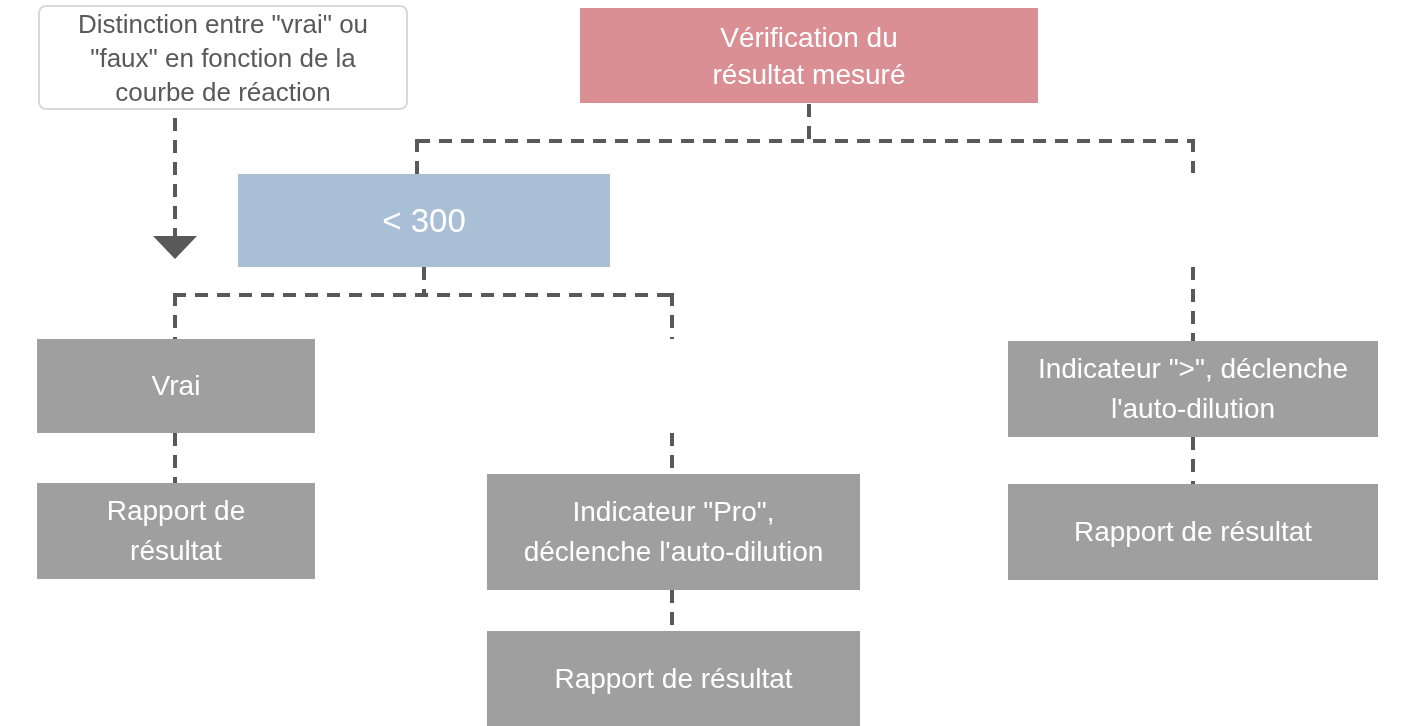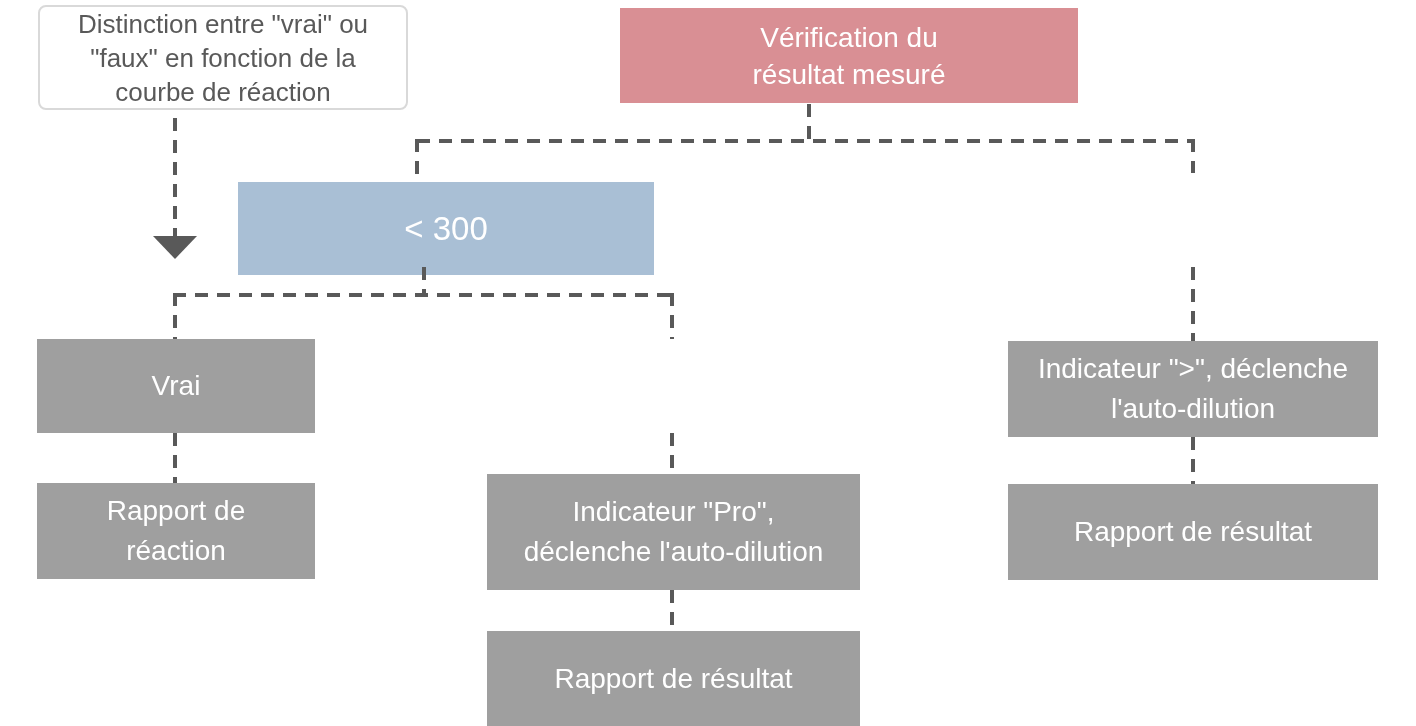--- a/index.html
+++ b/index.html
@@ -22,21 +22,21 @@
     color: var(--box-text);
   }
   .note {
     background: #ffffff;
     border: 2px solid var(--note-border);
     border-radius: 8px;
     color: var(--note-text);
     font-size: 26px;
     line-height: 34px;
   }
-  .pink { background: var(--pink); font-size: 28px; line-height: 37px; margin-left: 40px; }
+  .pink { background: var(--pink); font-size: 28px; line-height: 37px; }
   .blue { background: var(--blue); font-size: 33px; }
   .gray { background: var(--gray); font-size: 28px; line-height: 40px; }
   .hline {
     position: absolute;
     height: 4px;
     background: repeating-linear-gradient(to right, var(--line) 0 13px, transparent 13px 22px);
   }
   .vline {
     position: absolute;
     width: 4px;
@@ -55,27 +55,27 @@
 
 <div class="canvas">
 
   <div class="box note" style="left:38px; top:5px; width:370px; height:105px;">Distinction entre "vrai" ou
 "faux" en fonction de la
 courbe de réaction</div>
 
   <div class="box pink" style="left:580px; top:8px; width:458px; height:95px;">Vérification du
 résultat mesuré</div>
 
-  <div class="box blue" style="left:238px; top:182px; width:416px; height:93px;">&lt; 300</div>
+  <div class="box blue" style="left:238px; top:174px; width:372px; height:93px;">&lt; 300</div>
 
   <div class="box gray" style="left:37px; top:339px; width:278px; height:94px;">Vrai</div>
   <div class="box gray" style="left:1008px; top:341px; width:370px; height:96px;">Indicateur "&gt;", déclenche
 l'auto-dilution</div>
   <div class="box gray" style="left:37px; top:483px; width:278px; height:96px;">Rapport de
-réaction</div>
+résultat</div>
   <div class="box gray" style="left:487px; top:474px; width:373px; height:116px;">Indicateur "Pro",
 déclenche l'auto-dilution</div>
   <div class="box gray" style="left:1008px; top:484px; width:370px; height:96px;">Rapport de résultat</div>
   <div class="box gray" style="left:487px; top:631px; width:373px; height:95px;">Rapport de résultat</div>
 
   <div class="vline" style="left:173px; top:118px; height:120px;"></div>
   <div class="arrowhead" style="left:153px; top:236px;"></div>
 
   <div class="vline" style="left:807px; top:104px; height:37px;"></div>
   <div class="hline" style="left:417px; top:139px; width:778px;"></div>

